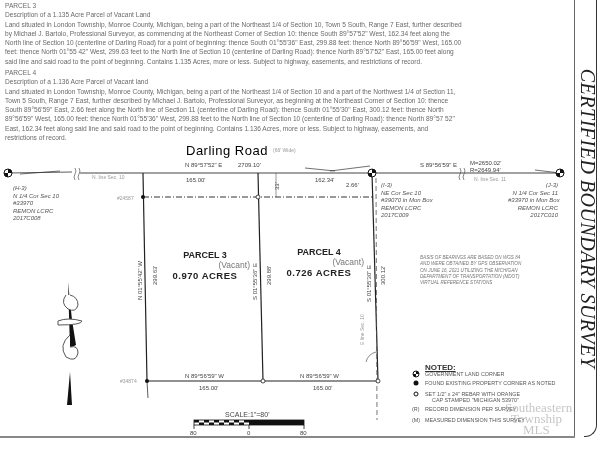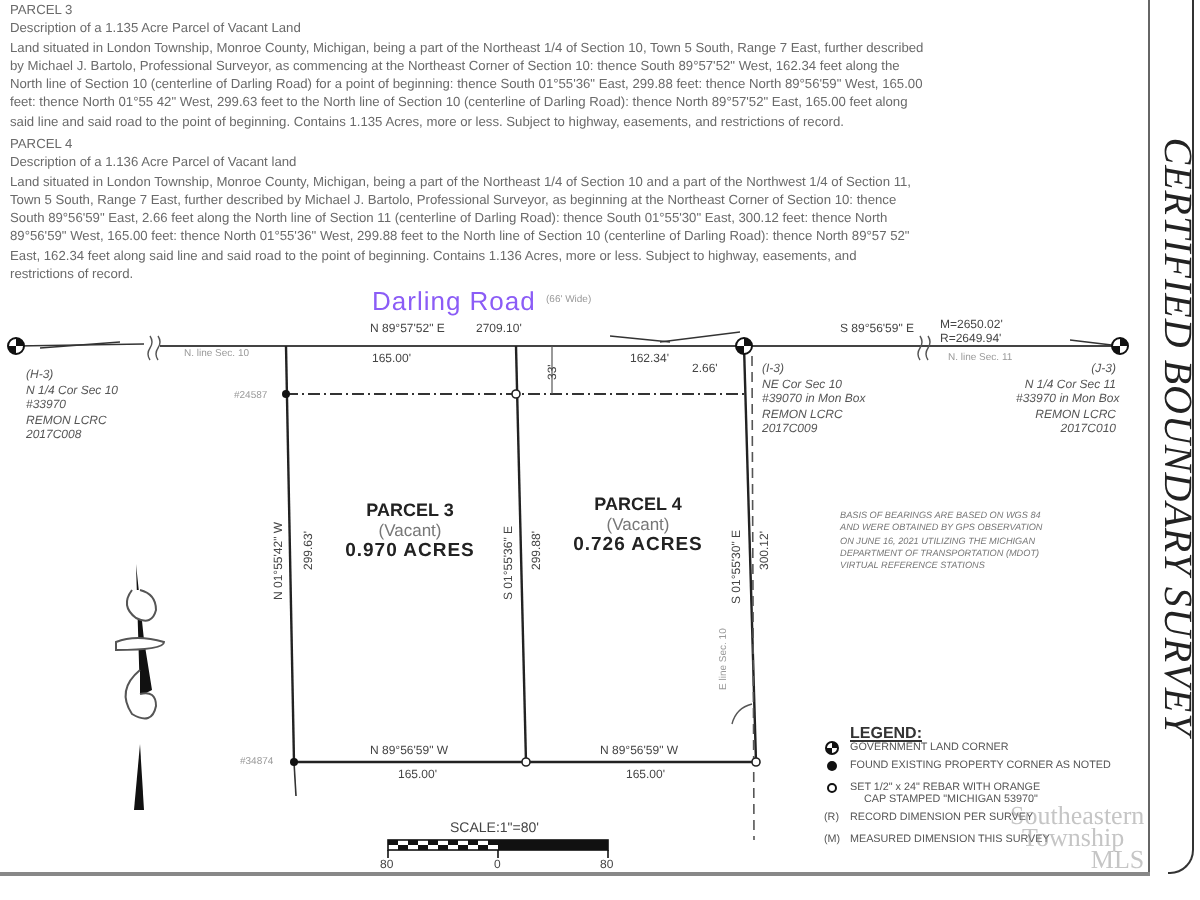--- a/index.html
+++ b/index.html
@@ -8,27 +8,27 @@
   .desc div { white-space:nowrap; }
   #p3 { top:1px; }
   #p4 { top:68px; }
   .vbar { position:absolute; left:574px; top:0; width:1px; height:436px; background:#666; }
   .hbar { position:absolute; left:0; top:436px; width:575px; height:2px; background:#888; }
   .frame-right { position:absolute; left:584px; top:-10px; width:12px; height:446px; border-right:1.5px solid #333; border-bottom:1.5px solid #333; border-bottom-right-radius:12px; }
   .side-title { position:absolute; left:577px; top:0; width:22px; height:436px; display:flex; align-items:center; justify-content:center; }
   .side-title span { transform:rotate(90deg); white-space:nowrap; font-family:"Liberation Serif", serif; font-style:italic; font-size:20px; letter-spacing:0.5px; color:#222; }
   svg { position:absolute; left:0; top:0; }
   .lbl { position:absolute; white-space:nowrap; color:#444; }
-  .road { font-size:13px; color:#8b5cf6; letter-spacing:0.5px; }
+  .road { font-size:13px; color:#000000; letter-spacing:0.5px; }
   .small { font-size:6px; }
   .tiny { font-size:5px; color:#999; }
   .corner { font-size:6px; font-style:italic; line-height:7.5px; color:#555; }
   .rot { transform-origin:left top; }
   .parcel-title { font-size:9px; font-weight:bold; color:#222; text-align:center; }
-  .parcel-vac { font-size:8.5px; color:#777; text-align:center; }
+  .parcel-vac { font-size:8.5px; color:#777; text-align:right; }
   .parcel-ac { font-size:9.5px; font-weight:bold; color:#222; text-align:center; letter-spacing:0.5px; }
   .basis { font-size:4.6px; font-style:italic; line-height:6.3px; color:#777; }
   .legend-h { font-size:8px; font-weight:bold; text-decoration:underline; color:#333; }
   .legend-item { font-size:5.4px; color:#555; }
   .wm { position:absolute; font-family:"Liberation Serif", serif; color:rgba(150,150,150,0.55); font-size:13px; white-space:nowrap; line-height:11px; }
 </style>
 </head>
 <body>
 
 <div class="desc" id="p3">
@@ -208,28 +208,28 @@
   <div>DEPARTMENT OF TRANSPORTATION (MDOT)</div>
   <div>VIRTUAL REFERENCE STATIONS</div>
 </div>
 
 <div class="lbl small" style="left:225px;top:411px;font-size:7px;">SCALE:1"=80'</div>
 <div class="lbl small" style="left:190px;top:430px;">80</div>
 <div class="lbl small" style="left:247px;top:430px;">0</div>
 <div class="lbl small" style="left:300px;top:430px;">80</div>
 
 <div class="lbl" style="left:425px;top:356px;">
-  <span class="legend-h">LEGEND:</span>
+  <span class="legend-h">NOTED:</span>
 </div>
 <div class="lbl legend-item" style="left:425px;top:371px;">GOVERNMENT LAND CORNER</div>
 <div class="lbl legend-item" style="left:425px;top:380px;">FOUND EXISTING PROPERTY CORNER AS NOTED</div>
 <div class="lbl legend-item" style="left:425px;top:391px;">SET 1/2" x 24" REBAR WITH ORANGE</div>
 <div class="lbl legend-item" style="left:432px;top:397px;">CAP STAMPED "MICHIGAN 53970"</div>
 <div class="lbl legend-item" style="left:412px;top:406px;">(R)</div>
 <div class="lbl legend-item" style="left:425px;top:406px;">RECORD DIMENSION PER SURVEY</div>
 <div class="lbl legend-item" style="left:412px;top:417px;">(M)</div>
 <div class="lbl legend-item" style="left:425px;top:417px;">MEASURED DIMENSION THIS SURVEY</div>
 
 <div class="wm" style="left:505px;top:402px;">
   <div>Southeastern</div>
   <div style="padding-left:6px;">Township</div>
-  <div style="padding-left:18px;text-align:right;">MLS</div>
+  <div style="padding-left:18px;">MLS</div>
 </div>
 
 </body></html>

